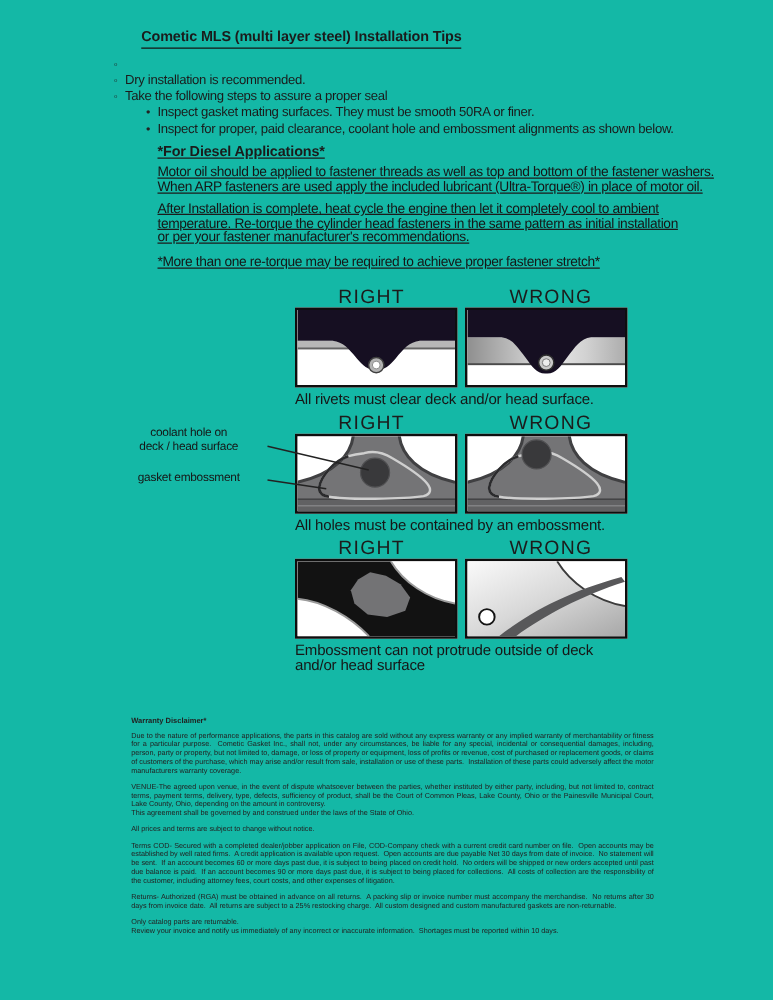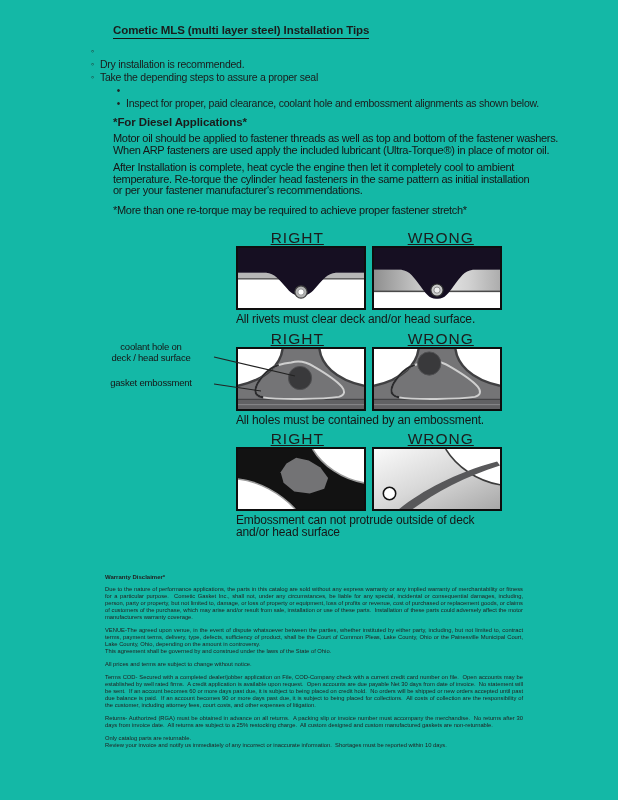--- a/index.html
+++ b/index.html
@@ -15,30 +15,30 @@
     position:absolute; left:113px; top:24px;
     font-size:11.5px; font-weight:bold; letter-spacing:-0.1px;
     border-bottom:1.5px solid #141414; padding-bottom:2px; display:inline-block;
   }
   .tips { position:absolute; left:88px; top:45px; width:470px; font-size:10.5px; letter-spacing:-0.25px; }
   .b-row { display:flex; gap:3px; line-height:13px; }
   .b-row .mk { flex:none; width:9px; text-align:center; font-size:9px; color:#222; }
   .b-row.sub { margin-left:26px; }
   .b-row.sub .mk { font-size:10px; }
 
-  .diesel { position:absolute; left:113px; top:116px; width:460px; }
+  .diesel { position:absolute; left:126px; top:116px; width:460px;text-decoration:underline; }
   .diesel h2 { font-size:11.5px; font-weight:bold; letter-spacing:-0.1px; }
   .diesel p { font-size:11px; line-height:11.5px; letter-spacing:-0.3px; color:#161616; }
   .diesel .p1 { margin-top:5px; }
   .diesel .p2 { margin-top:6px; }
   .diesel .note { margin-top:8px; }
 
   .diag-row { position:absolute; left:236px; width:266px; }
   .row1 { top:231px; } .row2 { top:332px; } .row3 { top:432px; }
-  .lbls { display:flex; gap:21px;text-decoration:underline; }
+  .lbls { display:flex; gap:21px; }
   .lbls div { width:130px; text-align:center; font-size:15.5px; letter-spacing:1px; color:#1c1c1c; line-height:14px; }
   .boxes { display:flex; gap:6px; margin-top:1px; }
   .row2 .boxes { margin-top:1px; }
   .dbox { width:130px; height:64px; border:2px solid #0e0e0e; display:block; background:#fff; }
   .cap { margin-top:4px; font-size:12px; letter-spacing:-0.15px; color:#161616; line-height:11.5px; }
 
   .ann { position:absolute; width:120px; text-align:center; font-size:9.5px; letter-spacing:-0.2px; line-height:10.5px; color:#161616; }
   .ann1 { left:91px; top:342px; }
   .ann2 { left:91px; top:378px; }
   .leader { position:absolute; left:0; top:0; pointer-events:none; }
@@ -59,24 +59,25 @@
   <div class="tips">
     <div class="b-row">
       <span class="mk">◦</span>
     </div>
     <div class="b-row">
       <span class="mk">◦</span>
       <span>Dry installation is recommended.</span>
     </div>
     <div class="b-row">
       <span class="mk">◦</span>
-      <span>Take the depending steps to assure a proper seal</span>
+      <span>Take the following steps to assure a proper seal</span>
     </div>
     <div class="b-row sub">
       <span class="mk">•</span>
+      <span>Inspect gasket mating surfaces.  They must be smooth 50RA or finer.</span>
     </div>
     <div class="b-row sub">
       <span class="mk">•</span>
       <span>Inspect for proper, paid clearance, coolant hole and embossment alignments as shown below.</span>
     </div>
   </div>
 
   <div class="diesel">
     <h2>*For Diesel Applications*</h2>
     <p class="p1 pre">Motor oil should be applied to fastener threads as well as top and bottom of the fastener washers.

